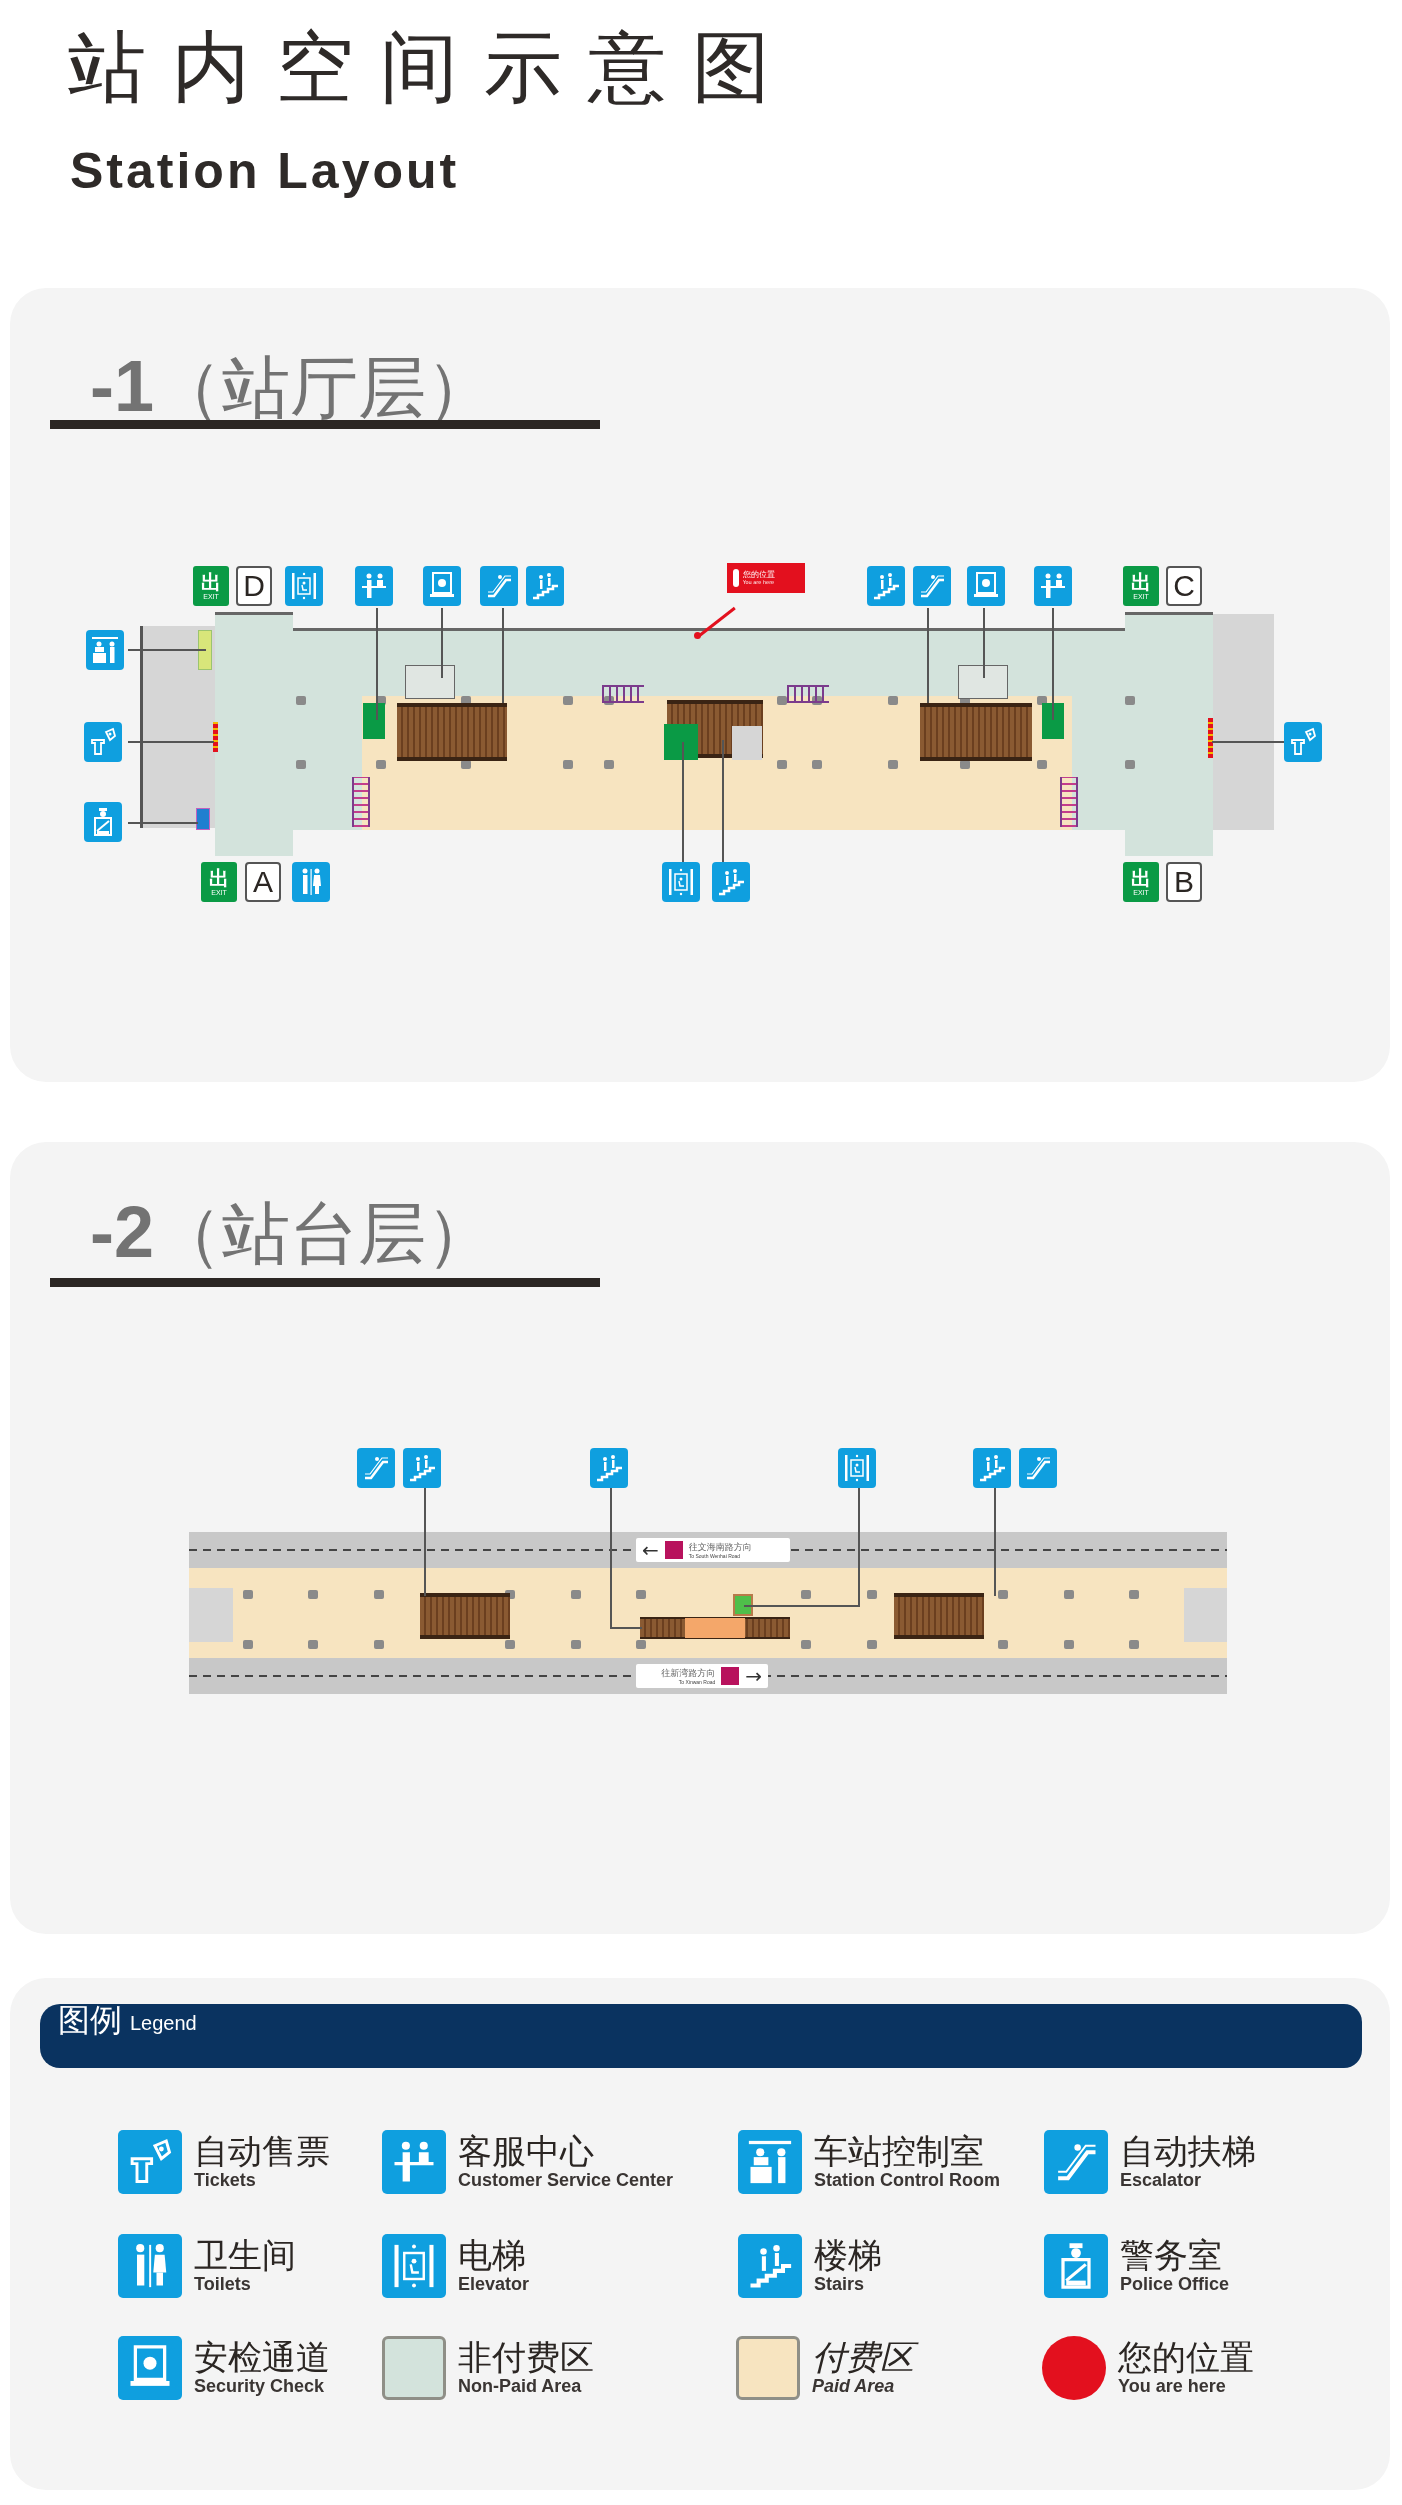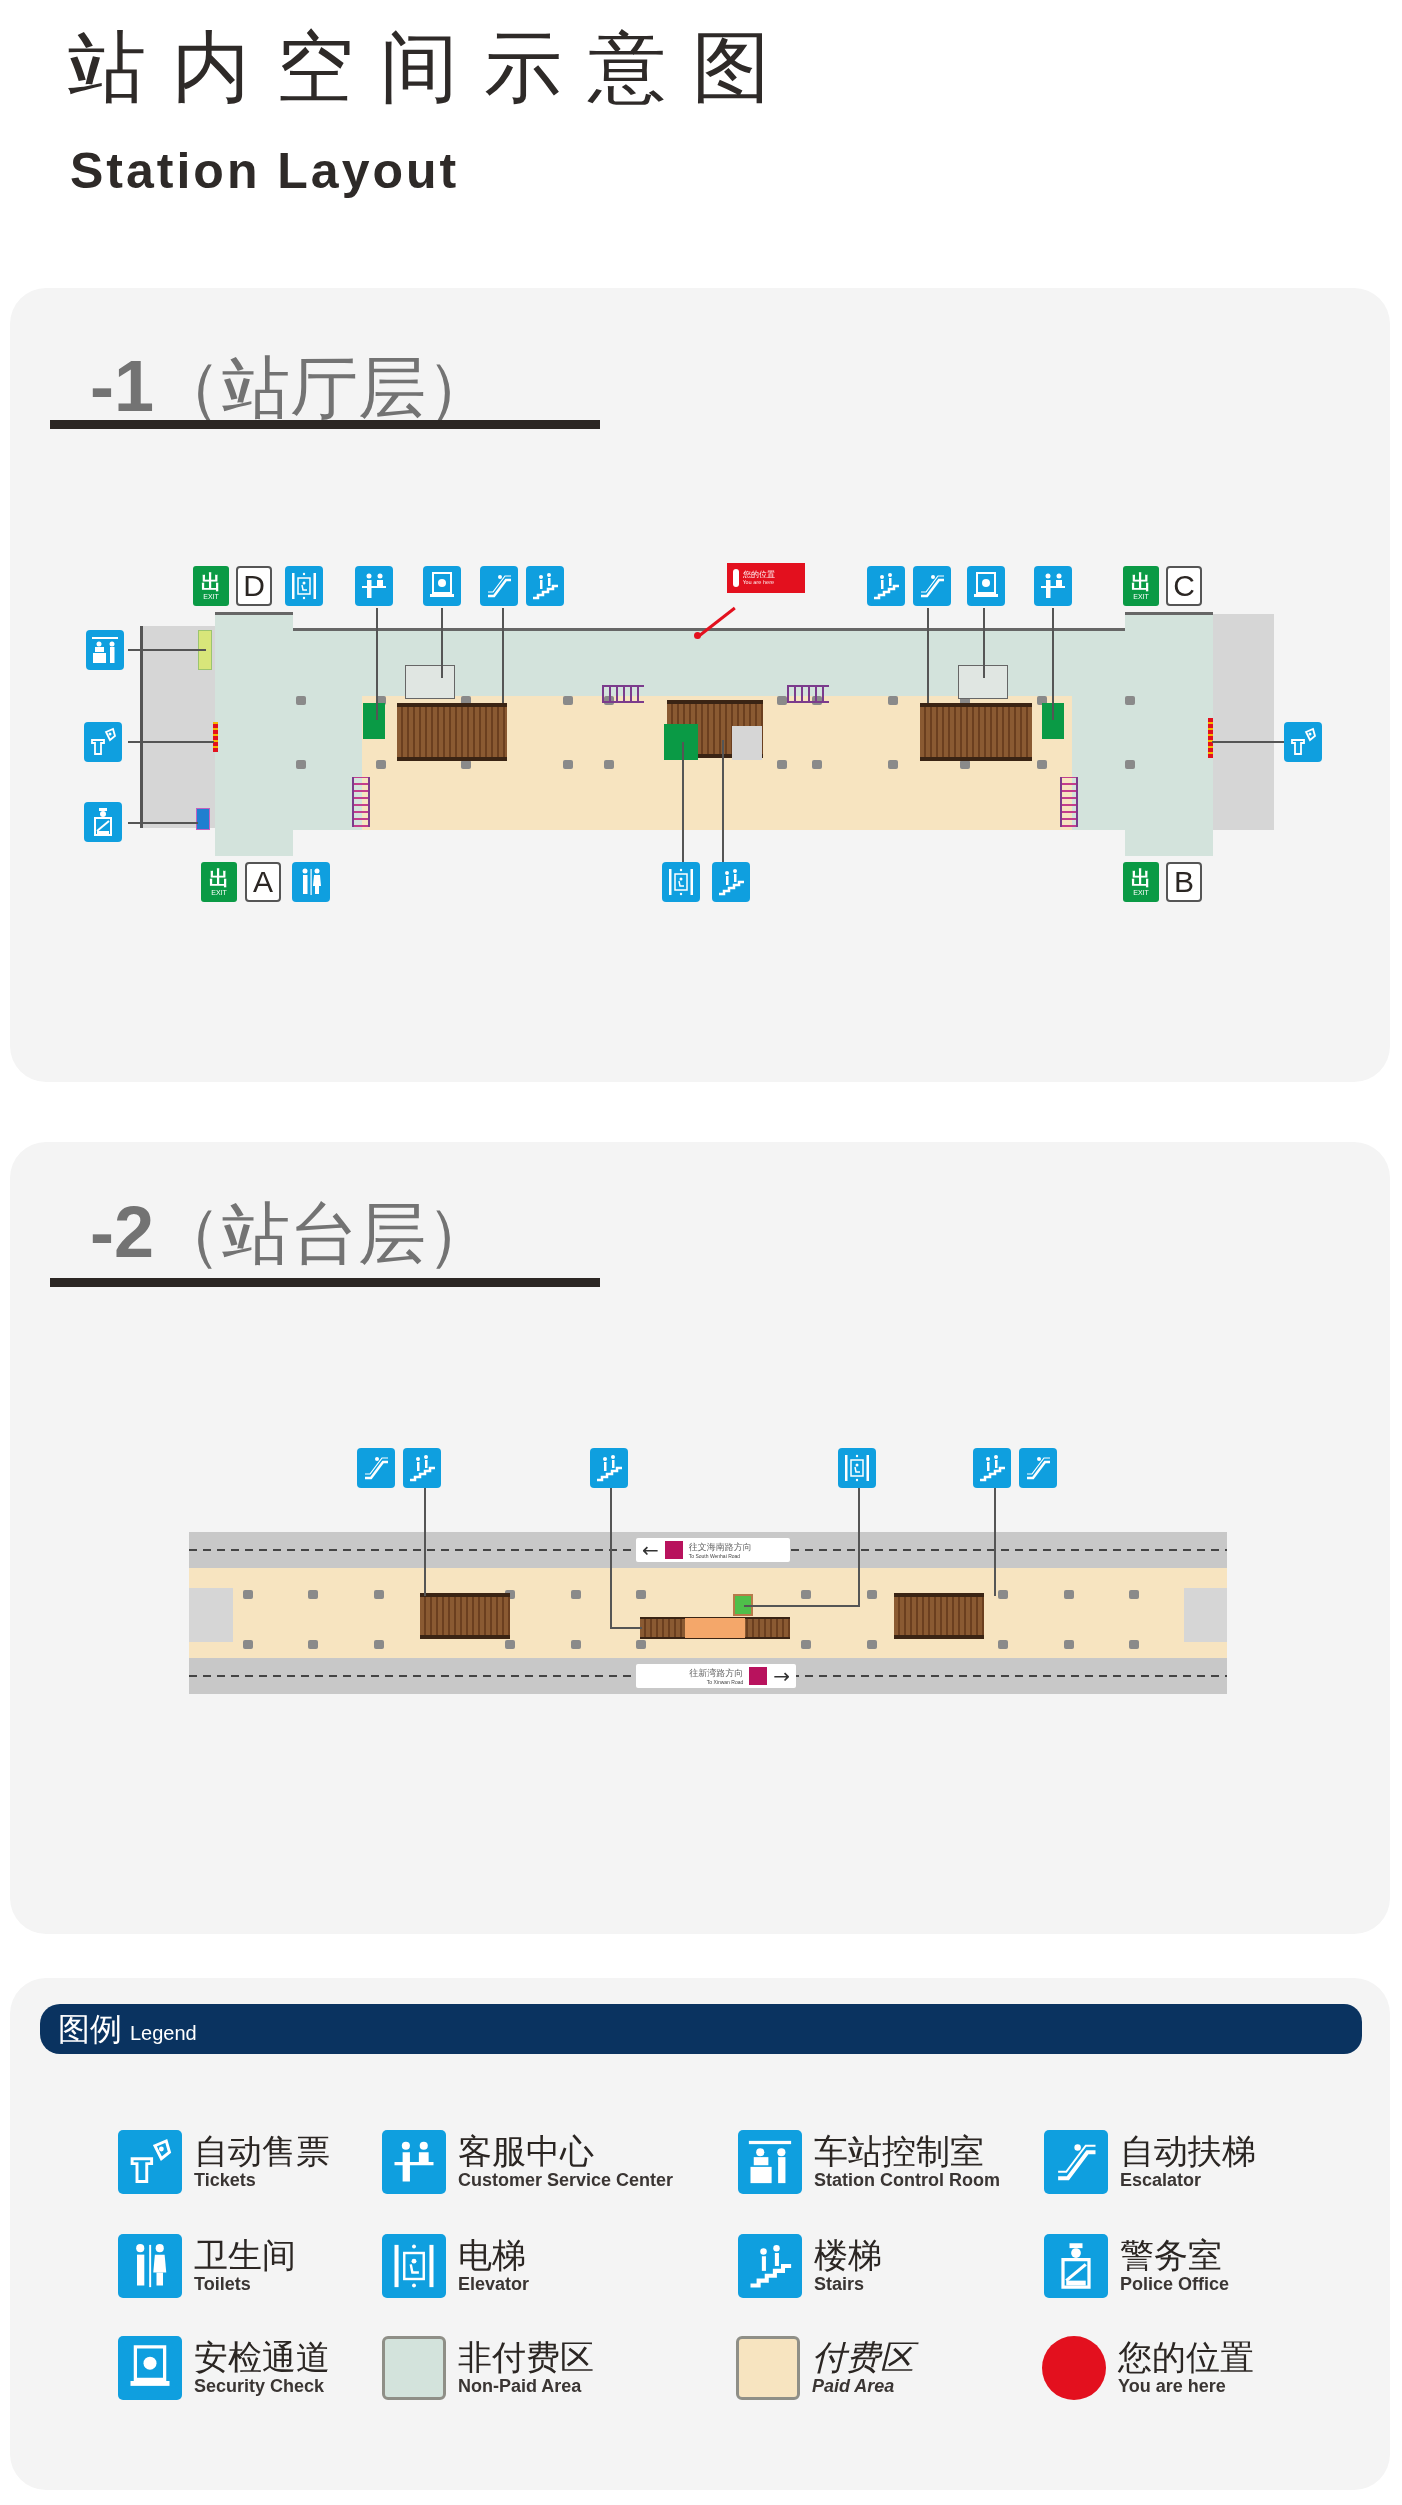--- a/index.html
+++ b/index.html
@@ -34,21 +34,21 @@
   .youarehere-tag .t1 { font-size: 8px; line-height: 9px; }
   .youarehere-tag .t2 { font-size: 5px; line-height: 7px; }
 
   .dir-sign { position: absolute; height: 24px; background: #fff; border-radius: 2px; display: flex; align-items: center; gap: 6px; padding: 0 6px; }
   .dir-sign .arrow { font-size: 20px; color: #333; line-height: 1; }
   .dir-sign .logo { width: 18px; height: 18px; background: #b8125d; }
   .dir-sign .txt { display: flex; flex-direction: column; }
   .dir-sign .zh { font-size: 9px; color: #666; line-height: 11px; }
   .dir-sign .en { font-size: 5px; color: #444; line-height: 6px; font-family: "Liberation Sans", sans-serif; }
 
-  .legend-bar { position: absolute; left: 40px; top: 2004px; width: 1322px; height: 50px; background: #0a3360; border-radius: 20px 18px 18px 20px; display: flex; align-items: center; padding-left: 18px; gap: 8px; color: #fff; }
+  .legend-bar { position: absolute; left: 40px; top: 2004px; width: 1322px; height: 64px; background: #0a3360; border-radius: 20px 18px 18px 20px; display: flex; padding-left: 18px; gap: 8px; color: #fff; }
   .legend-bar .zh { font-size: 32px; line-height: 1; }
   .legend-bar .en { font-family: "Liberation Sans", sans-serif; font-size: 20px; margin-top: 8px; }
 
   .legend-item { position: absolute; display: flex; align-items: center; gap: 12px; }
   .legend-item .licon { width: 64px; height: 64px; border-radius: 5px; background: #0f9fdf; display: flex; align-items: center; justify-content: center; }
   .legend-item .licon svg { width: 52px; height: 52px; }
   .legend-item .swatch { width: 64px; height: 64px; border-radius: 6px; border: 3px solid #8f8f87; }
   .legend-item .dot { width: 64px; height: 64px; border-radius: 50%; }
   .legend-item .zh { font-size: 34px; color: #2b2623; line-height: 1.1; }
   .legend-item .en { font-family: "Liberation Sans", sans-serif; font-weight: bold; font-size: 18px; color: #3a3533; line-height: 1.1; }
@@ -356,21 +356,21 @@
   <div class="abs" style="left:733px;top:1594px;width:20px;height:22px;background:#4fbf4a;border:2px solid #b87a4a;"></div>
 
   <div class="dir-sign" style="left:636px;top:1538px;width:154px;">
     <span class="arrow">←</span>
     <span class="logo"></span>
     <span class="txt">
         <span class="zh">往文海南路方向</span>
         <span class="en">To South Wenhai Road</span>
       </span>
   </div>
-  <div class="dir-sign" style="left:636px;top:1664px;width:160px;justify-content:flex-end;">
+  <div class="dir-sign" style="left:636px;top:1664px;width:132px;justify-content:flex-end;">
     <span class="txt" style="align-items:flex-end;">
         <span class="zh">往新湾路方向</span>
         <span class="en">To Xinwan Road</span>
       </span>
     <span class="logo"></span>
     <span class="arrow">→</span>
   </div>
 
   <div class="leader" style="left:424px;top:1488px;width:2px;height:108px;"></div>
   <div class="leader" style="left:610px;top:1488px;width:2px;height:140px;"></div>

